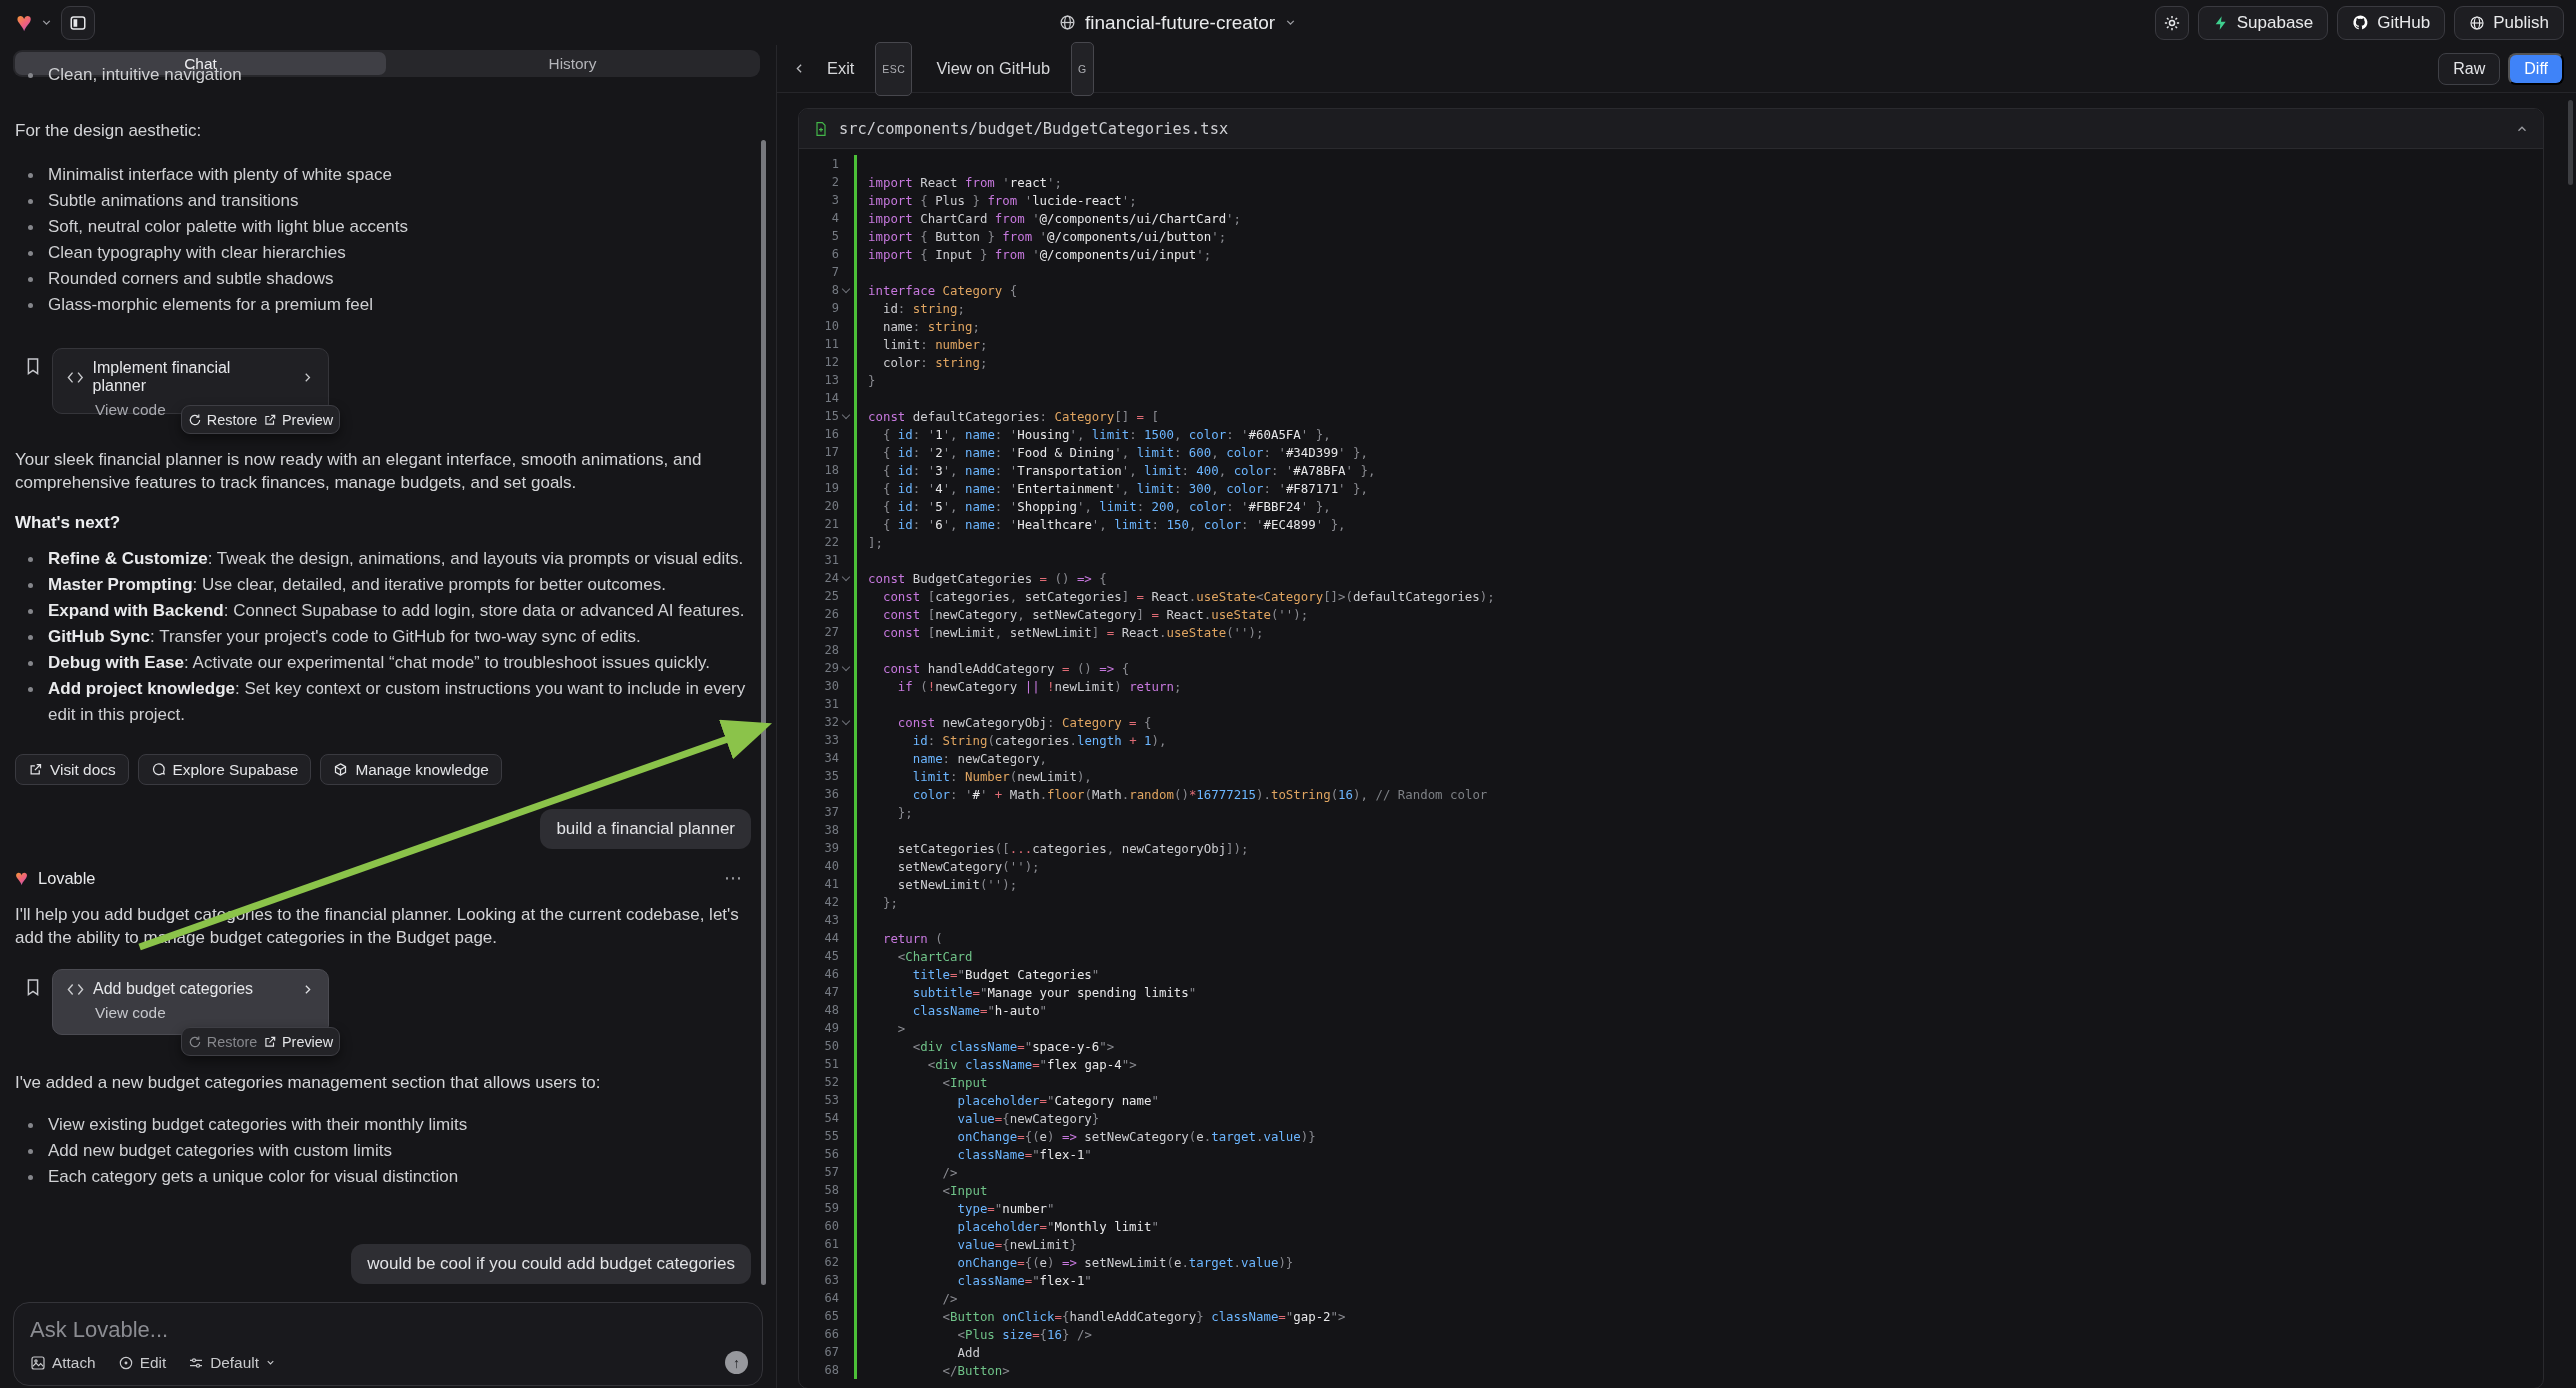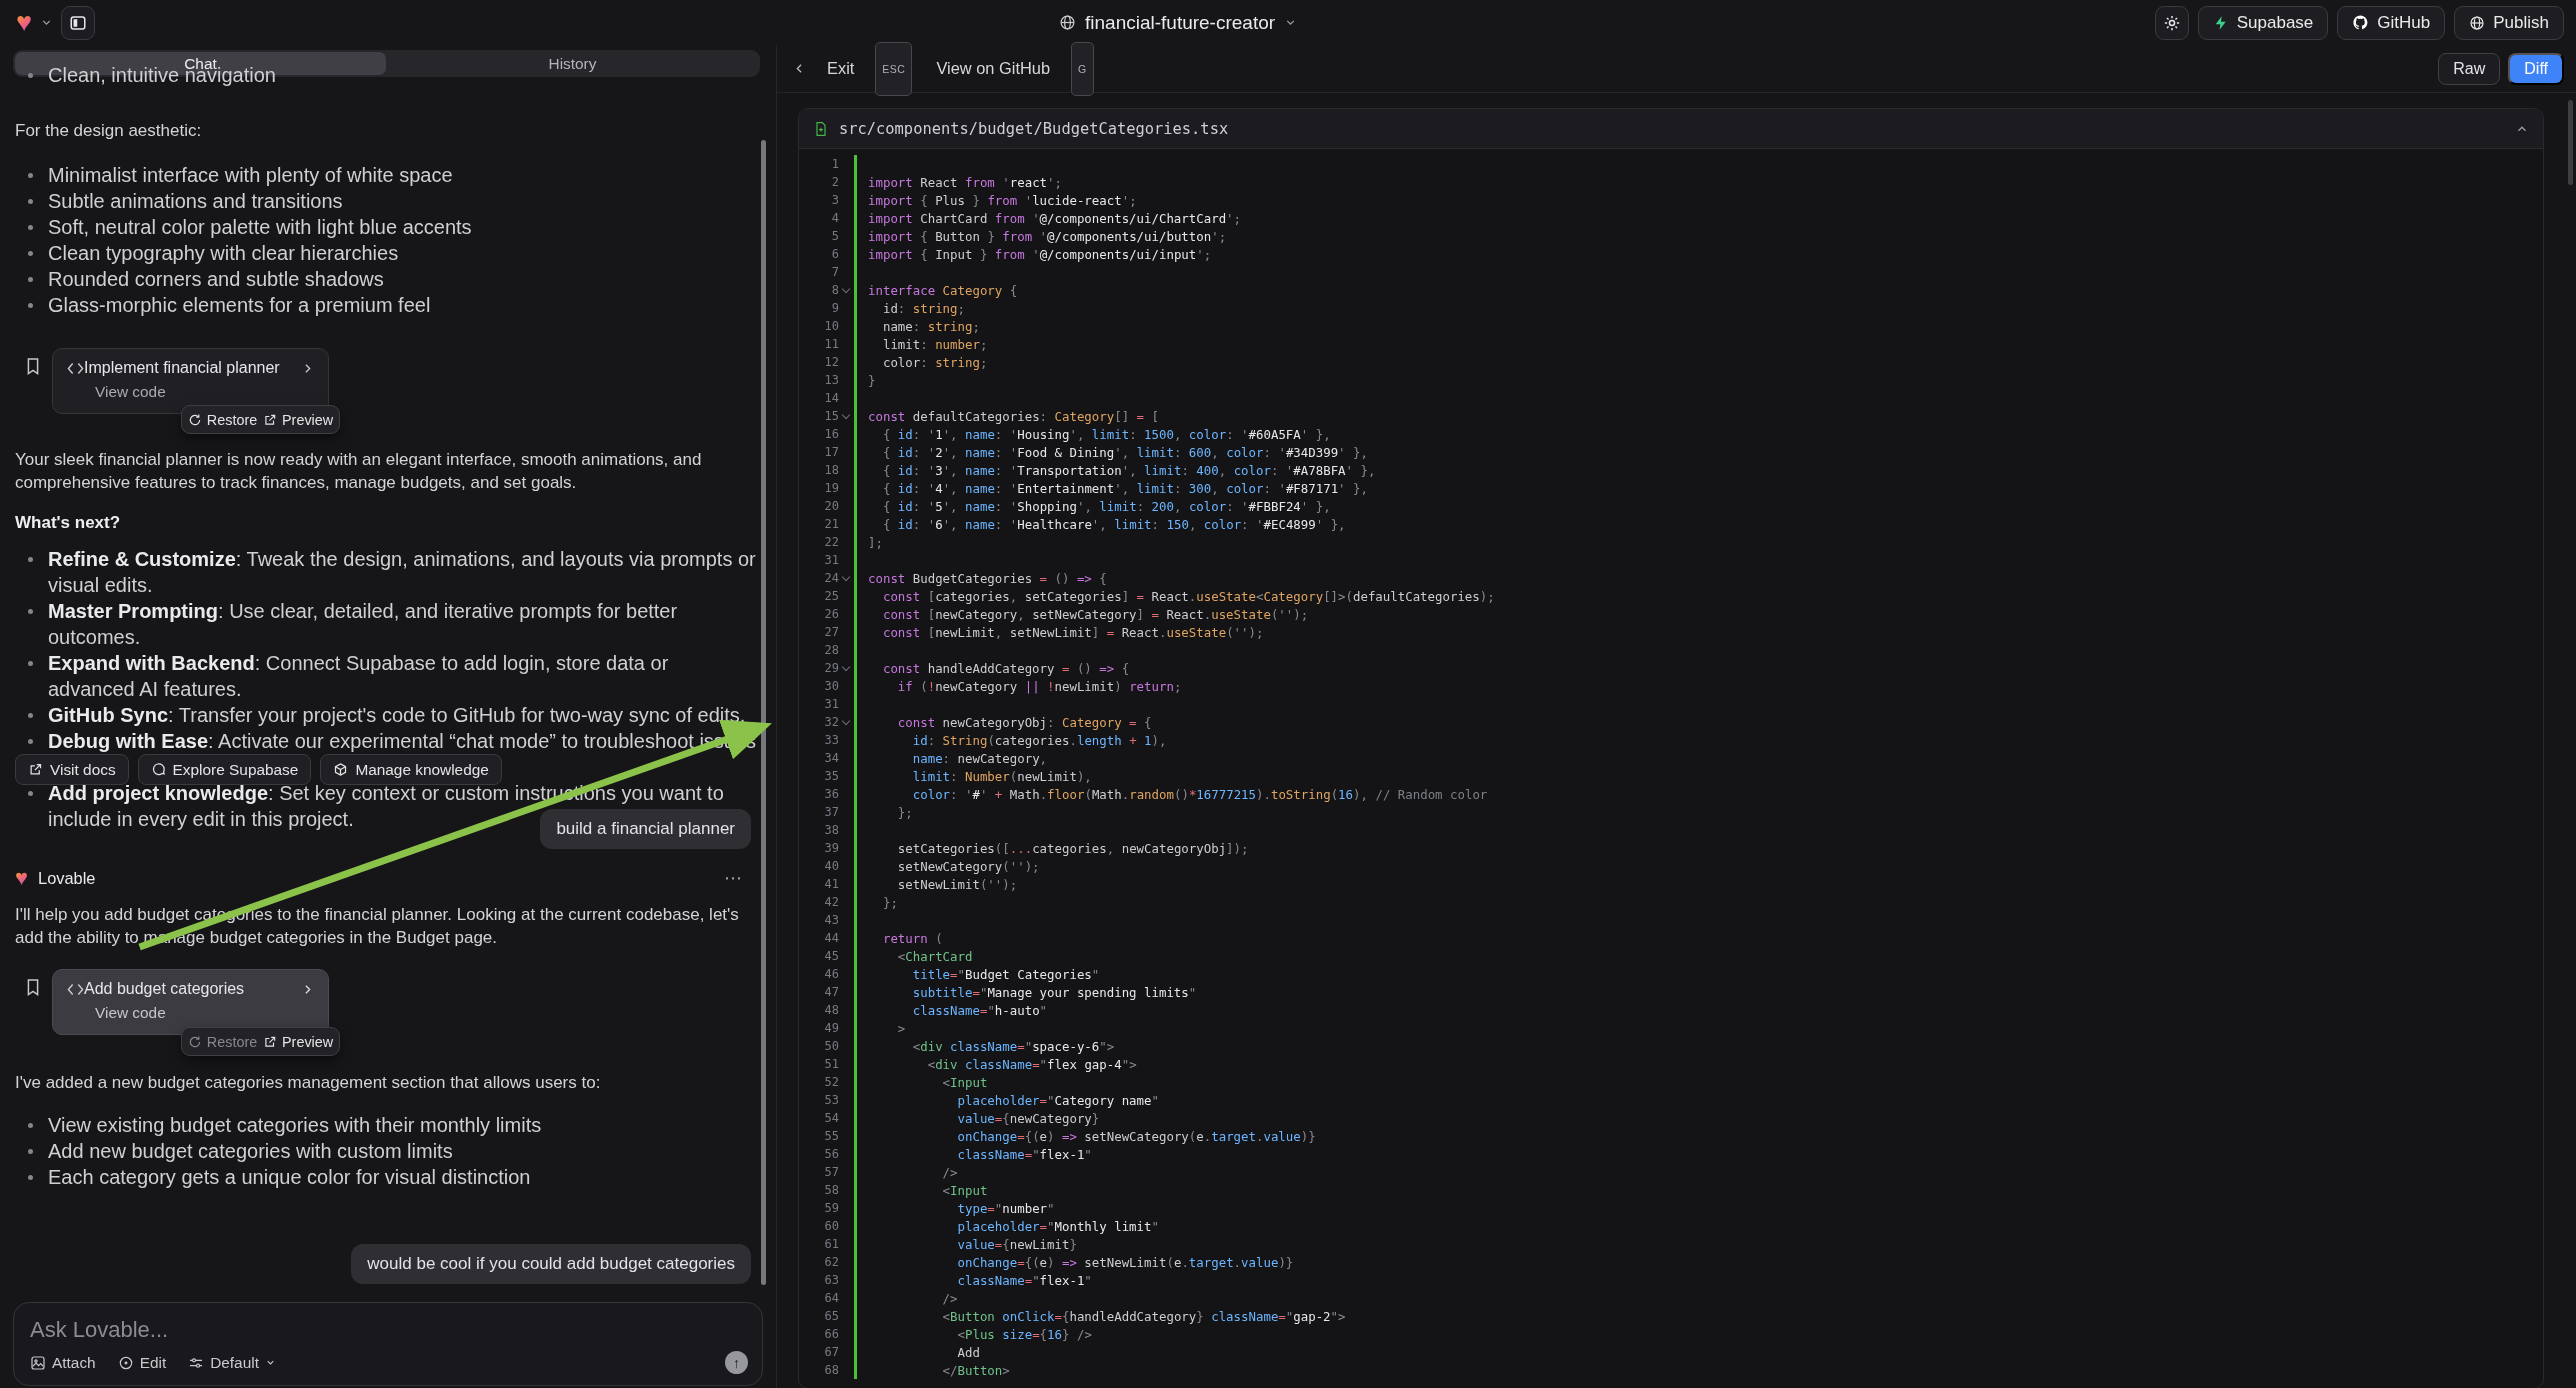--- a/index.html
+++ b/index.html
@@ -24,35 +24,35 @@
   
   #chat-panel { position:absolute; left:0; top:45px; width:776px; height:1343px; background:#161619; }
   #tabs { position:absolute; left:13px; top:5px; width:747px; height:27px; background:#27272b; border-radius:9px; }
   #tab-chat { position:absolute; left:2px; top:2px; width:371px; height:23px; background:#3f3f45; border-radius:7px;
               display:flex; align-items:center; justify-content:center; font-size:15.4px; color:#ededf0; }
   #tab-history { position:absolute; left:375px; top:0; width:369px; height:27px;
                  display:flex; align-items:center; justify-content:center; font-size:15.4px; color:#b4b5ba; }
 
   .chat-block { position:absolute; left:15px; width:741px; }
   ul.bullets { list-style:none; }
-  ul.bullets li { position:relative; padding-left:33px; line-height:26px; font-size:20px; color:#cfd0d3; }
+  ul.bullets li { position:relative; padding-left:33px; line-height:26px; font-size:17px; color:#cfd0d3; }
   ul.bullets li::before { content:""; position:absolute; left:13px; top:11px; width:5px; height:5px;
                           border-radius:50%; background:#85868b; }
   .para { font-size:17px; line-height:23.4px; color:#d3d4d7; }
   .bold-head { font-size:17px; font-weight:bold; color:#edeef0; }
   ul.bullets li b { color:#e9eaec; }
 
   
   .card-row { position:absolute; left:0; width:776px; height:129px; }
   .bookmark { position:absolute; left:23px; top:8px; color:#c7c8cd; }
   .vcard { position:absolute; left:52px; top:0; width:277px; height:66px; border-radius:10px;
            padding:10px 14px; }
   .vcard.normal { background:#202024; border:1px solid #35353a; }
   .vcard.active { background:#3b3b41; border:1px solid #4b4b52; }
-  .vcard-title-row { display:flex; align-items:center; font-size:16px; color:#e6e7ea; }
+  .vcard-title-row { display:flex; align-items:center; gap:9px; font-size:16px; color:#e6e7ea; }
   .vcard-title-row .spacer { flex:1; }
   .vcard-sub { margin:6px 0 0 28px; font-size:15.4px; color:#a9aab0; }
   .vtoolbar { position:absolute; left:181px; width:159px; height:29px; background:#232327; border:1px solid #3e3e44;
               border-radius:9px; box-shadow:0 5px 12px rgba(0,0,0,.45); display:flex; align-items:center;
               justify-content:space-evenly; font-size:14.4px; }
   .vtool { display:flex; align-items:center; gap:5px; color:#e3e4e7; }
   .vtool.dim { color:#87888d; }
   .code-glyph { color:#c9cacd; }
 
   

